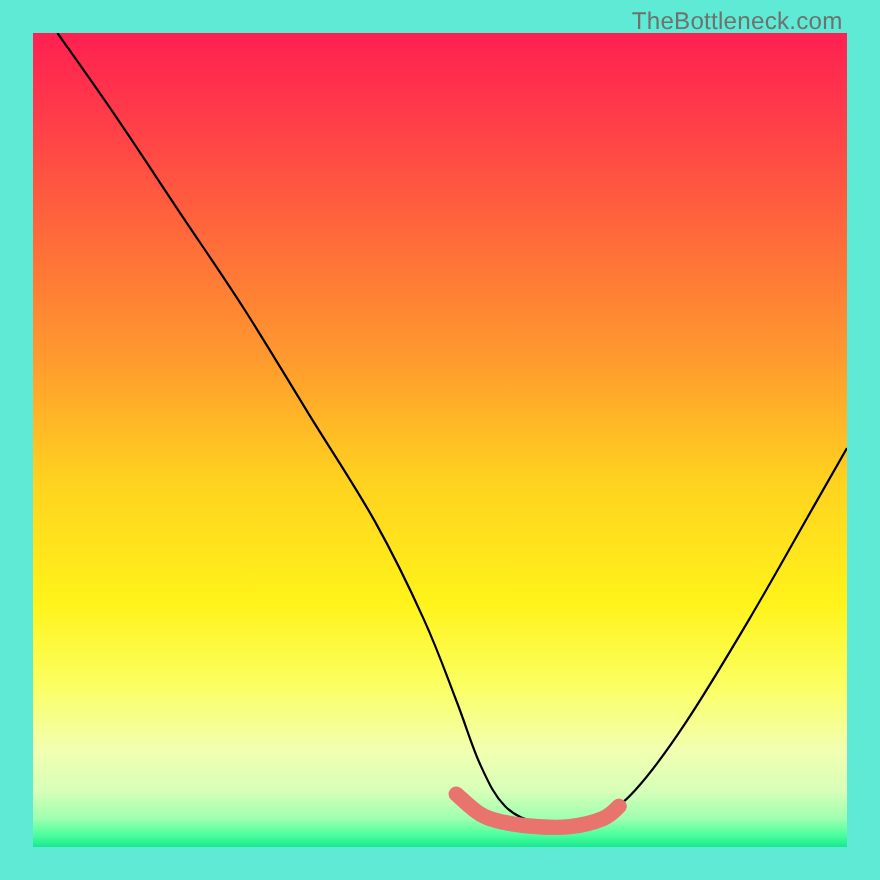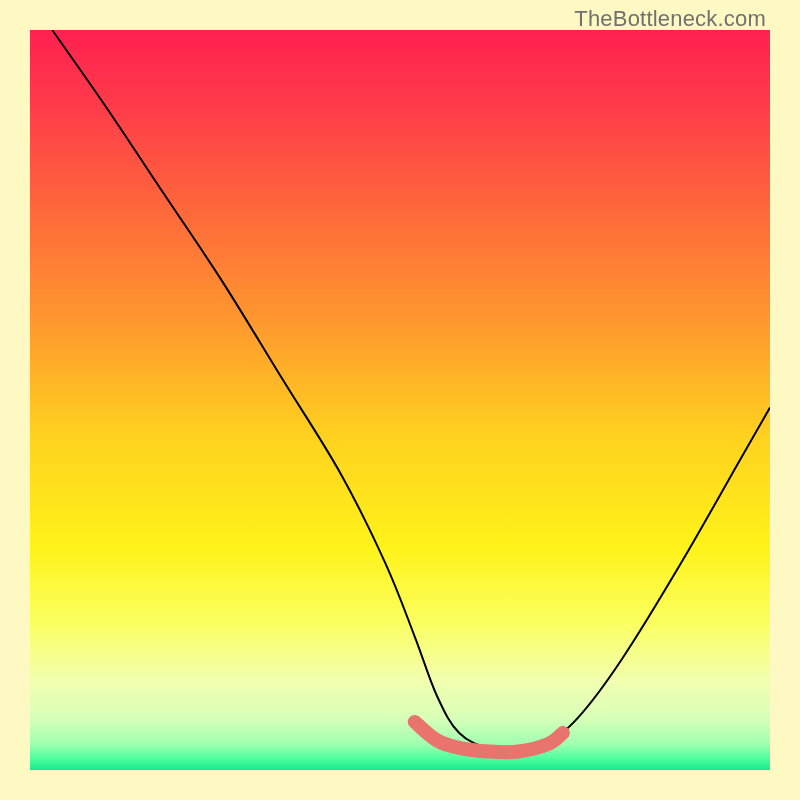--- a/index.html
+++ b/index.html
@@ -10,21 +10,21 @@
     background: #000;
     overflow: hidden;
     font-family: Arial, Helvetica, sans-serif;
   }
   .frame {
     position: absolute;
     left: 0;
     top: 0;
     width: 800px;
     height: 800px;
-    background: #fef9c3;
+    background: #5eead4;
   }
   .plot-area {
     position: absolute;
     left: 30px;
     top: 30px;
     width: 740px;
     height: 740px;
     overflow: hidden;
   }
   .gradient {

